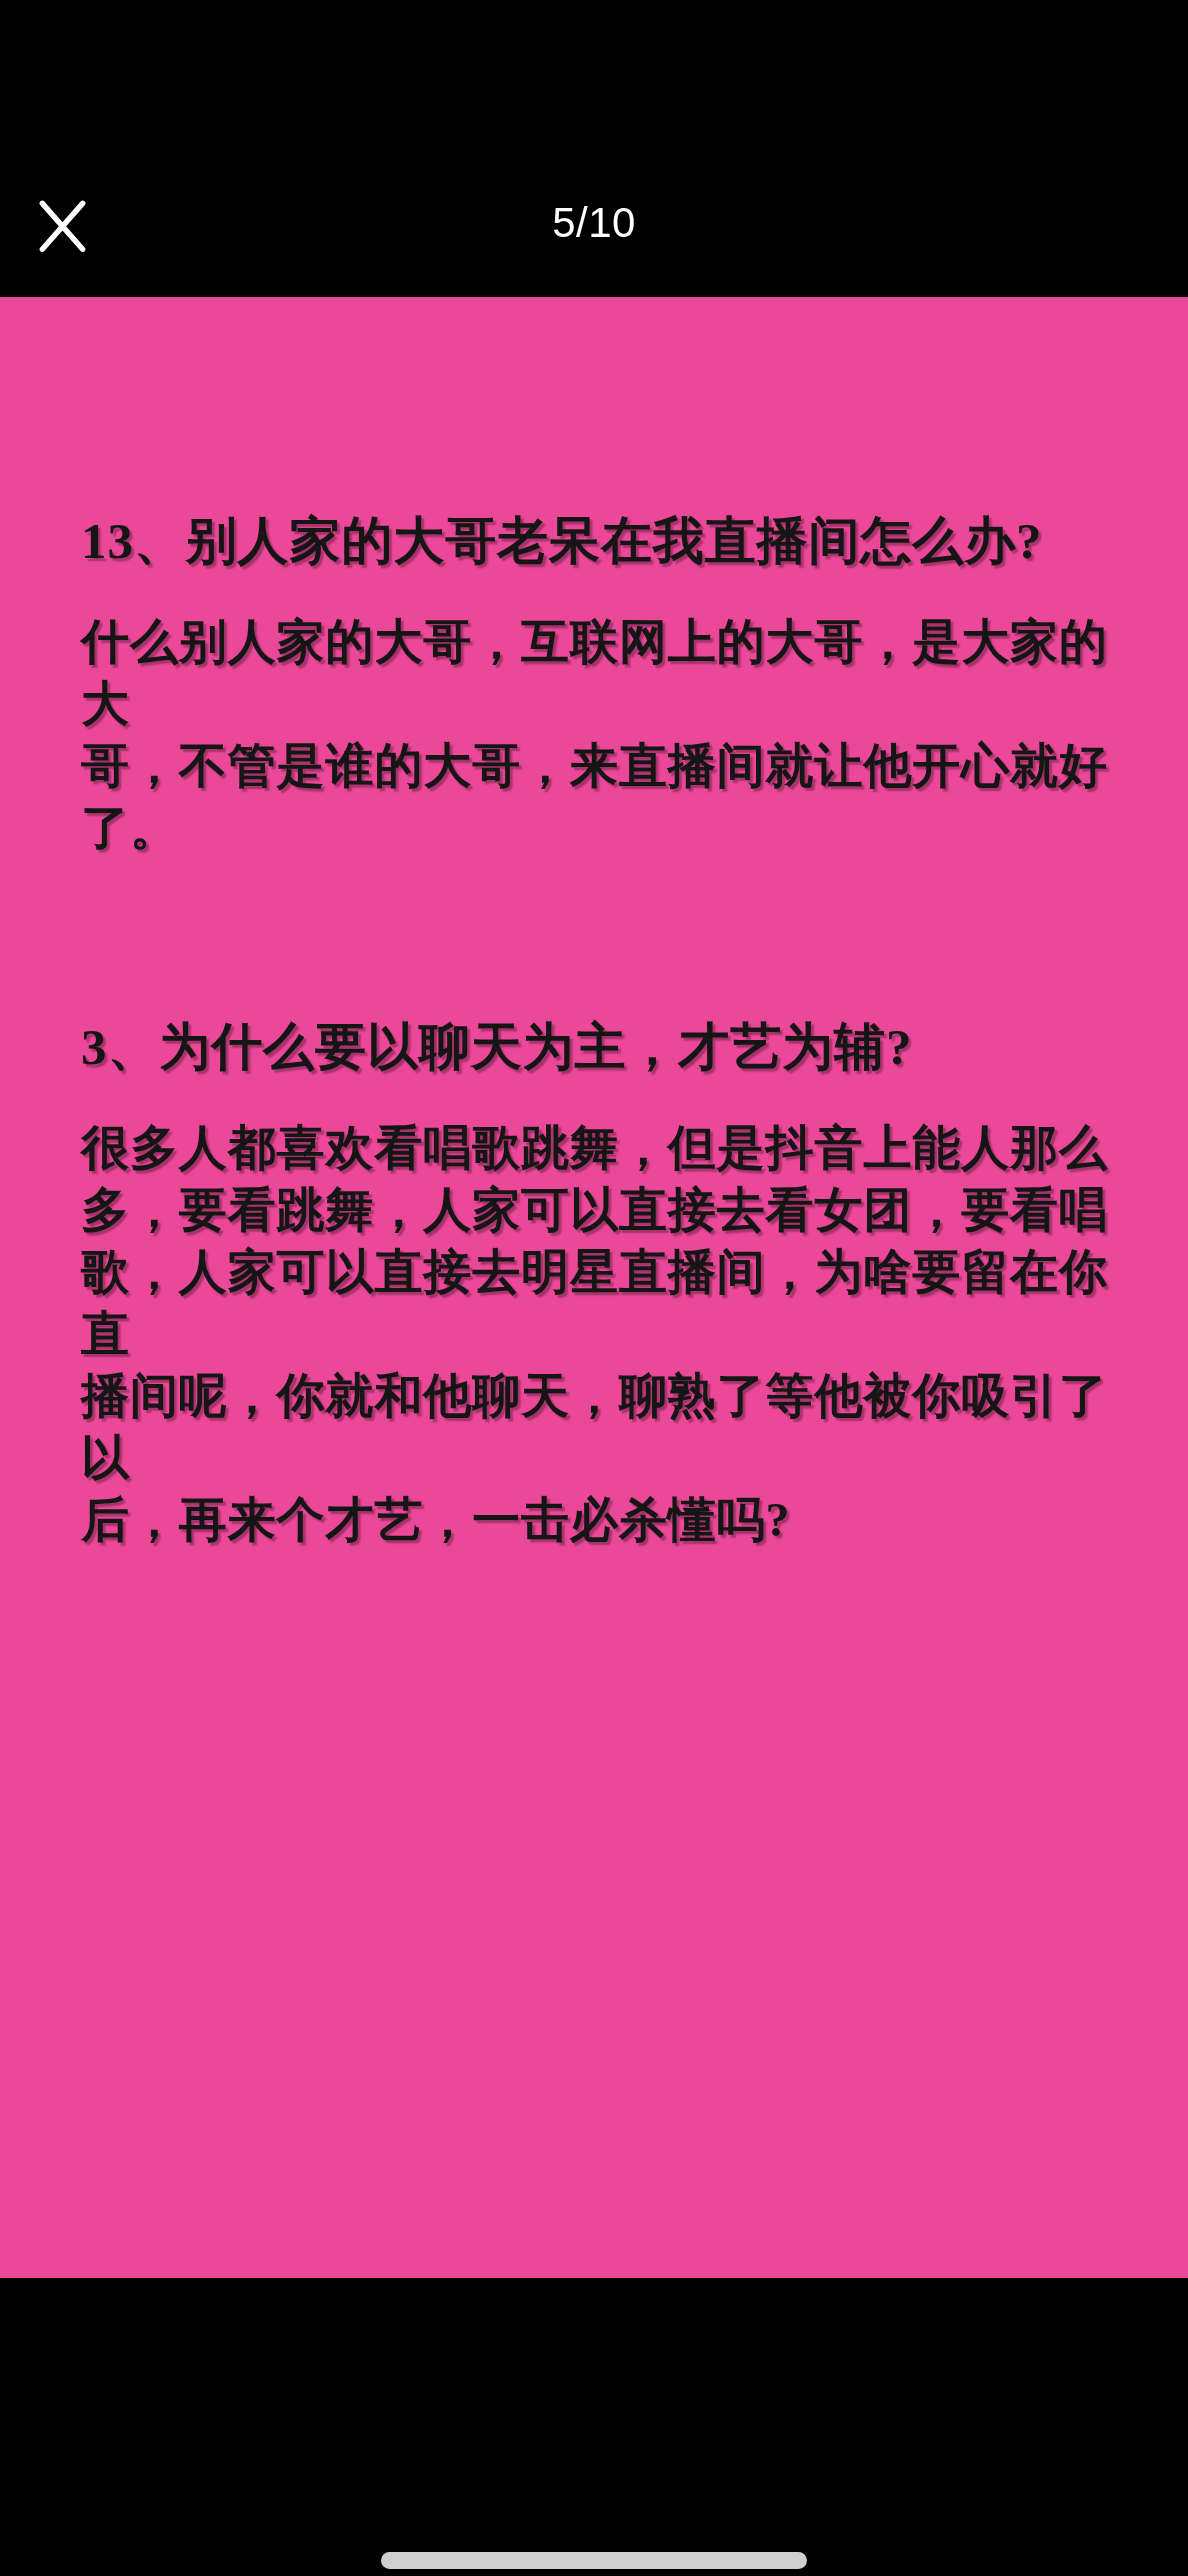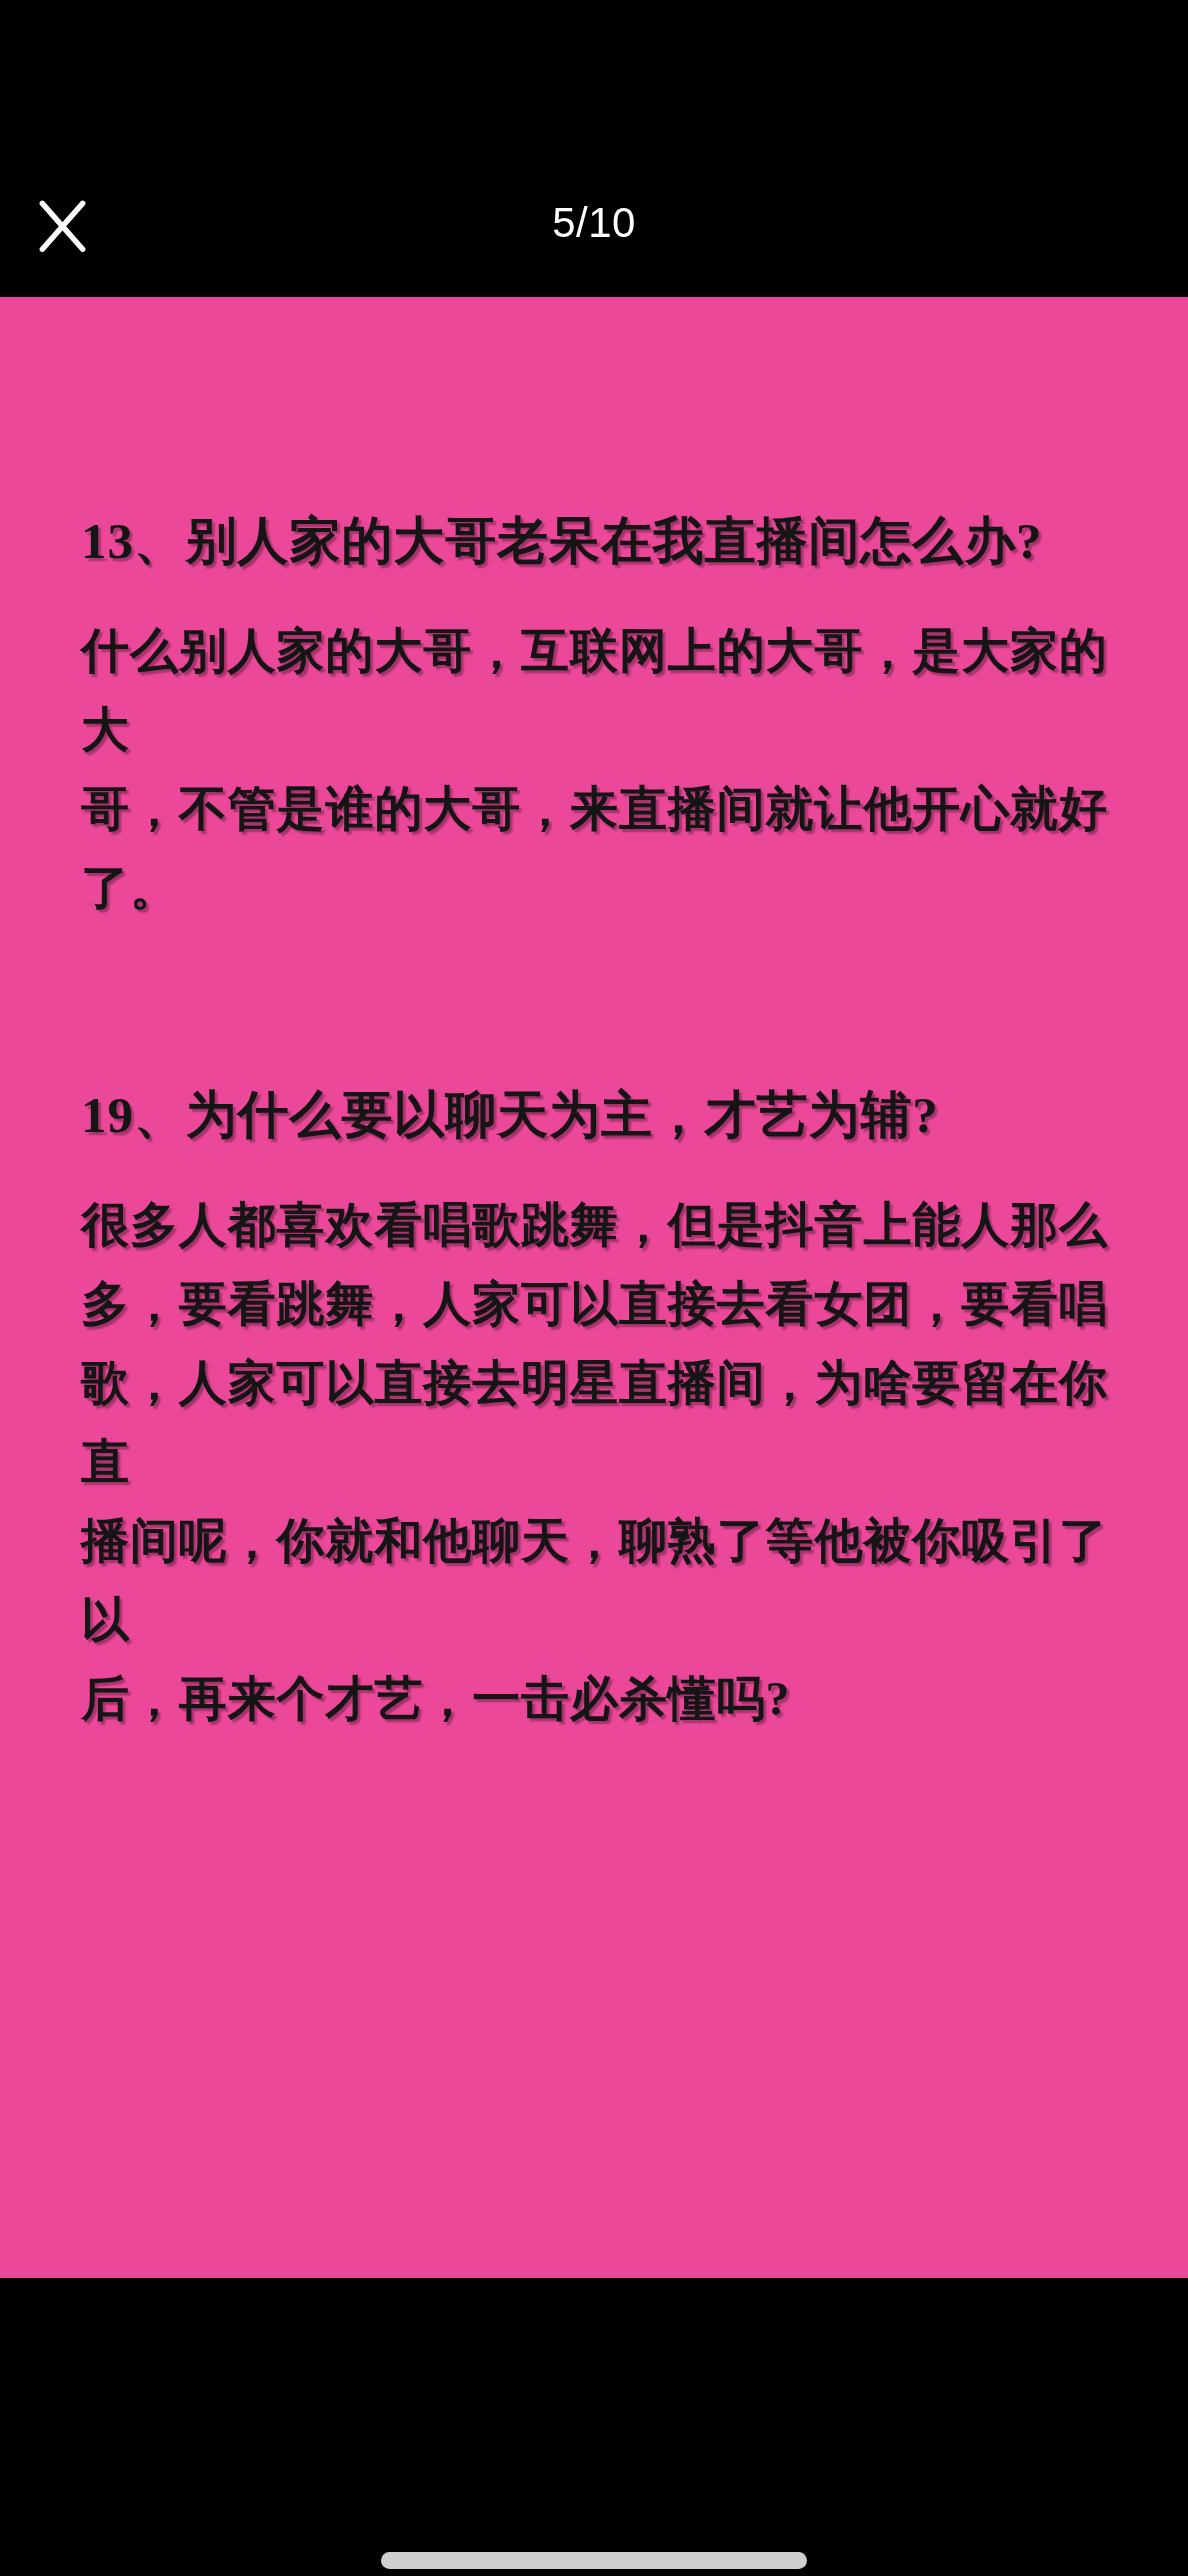--- a/index.html
+++ b/index.html
@@ -64,21 +64,21 @@
     font-size: 51px;
     font-weight: 700;
     line-height: 83px;
     letter-spacing: 0.9px;
     text-shadow: 2.8px 2.8px 1.8px rgba(0,0,0,0.30);
   }
   .answer {
     margin: 28px 0 0 0;
     font-size: 48px;
     font-weight: 700;
-    line-height: 79px;
+    line-height: 62px;
     letter-spacing: 0.9px;
     white-space: pre-line;
     text-shadow: 2.8px 2.8px 1.8px rgba(0,0,0,0.30);
   }
   
   .viewer-footer {
     position: absolute;
     left: 0; top: 2278px;
     width: 1188px; height: 298px;
     background: #000;
@@ -116,21 +116,21 @@
 
       <div class="qa-section">
         <h2 class="question">13、别人家的大哥老呆在我直播间怎么办?</h2>
         <p class="answer">什么别人家的大哥，互联网上的大哥，是大家的大
 哥，不管是谁的大哥，来直播间就让他开心就好
 了。</p>
       </div>
 
 
       <div class="qa-section">
-        <h2 class="question">19、为什么要以聊天为主，才艺为辅?</h2>
+        <h2 class="question">3、为什么要以聊天为主，才艺为辅?</h2>
         <p class="answer">很多人都喜欢看唱歌跳舞，但是抖音上能人那么
 多，要看跳舞，人家可以直接去看女团，要看唱
 歌，人家可以直接去明星直播间，为啥要留在你直
 播间呢，你就和他聊天，聊熟了等他被你吸引了以
 后，再来个才艺，一击必杀懂吗?</p>
       </div>
 
     </div>
   </div>
 

